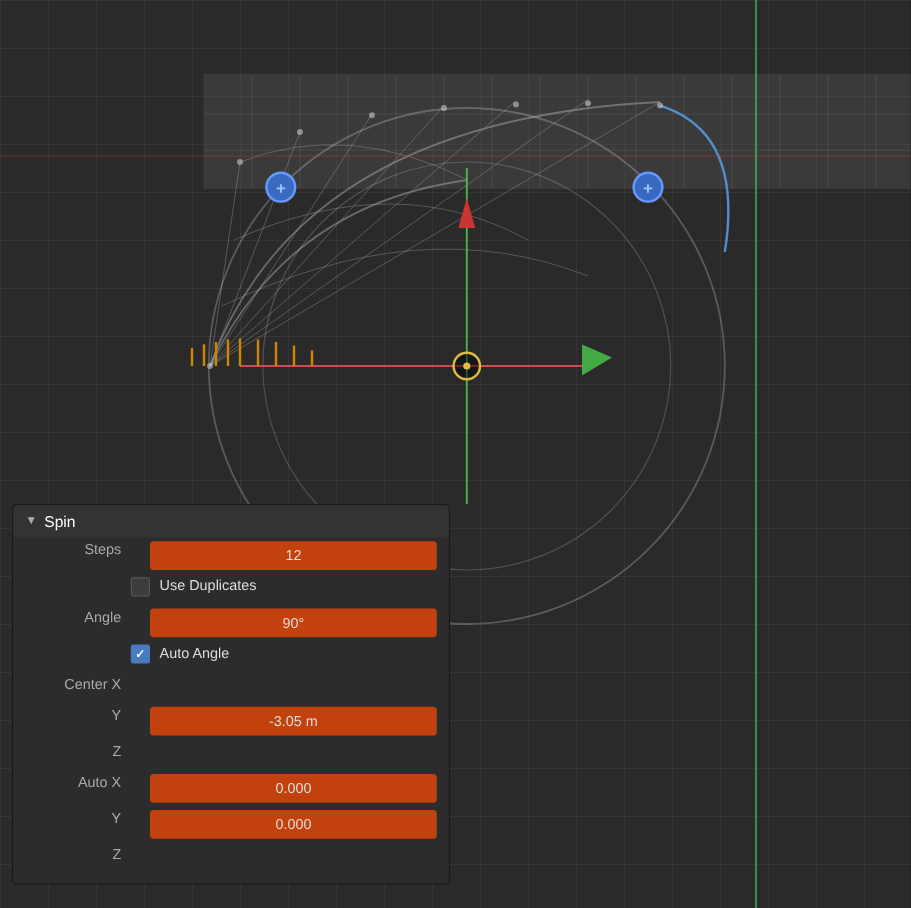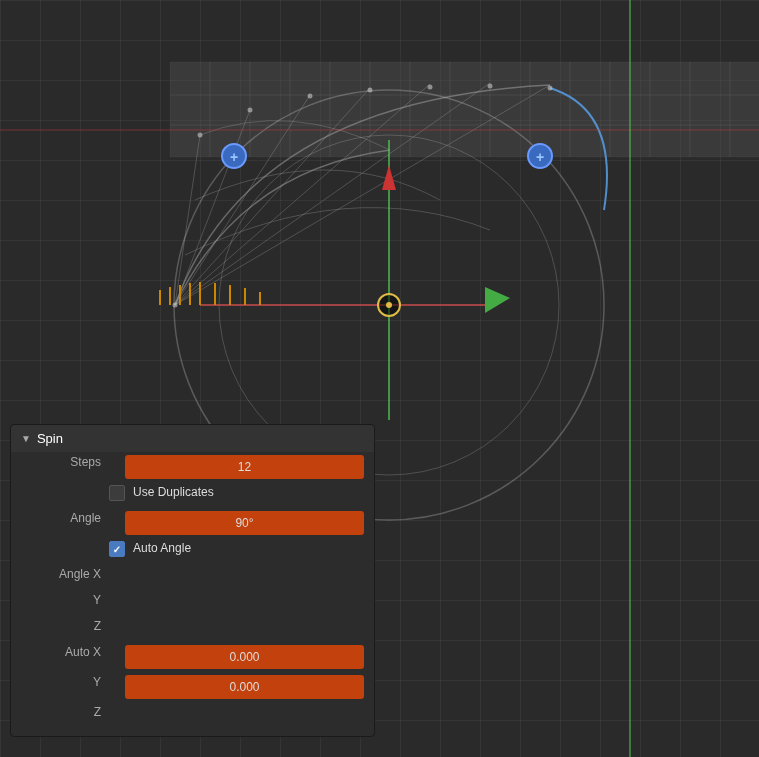--- a/index.html
+++ b/index.html
@@ -264,25 +264,26 @@
 
     <div class="checkbox-row">
       <div class="cb-box checked">
         <span class="cb-check">✓</span>
       </div>
       <span class="cb-label">Auto Angle</span>
     </div>
 
 
     <div class="panel-row">
-      <span class="panel-label">Angle X</span>
+      <span class="panel-label">Center X</span>
     </div>
 
     <div class="panel-row">
       <span class="panel-label">Y</span>
+      <input class="panel-field" type="text" value="-3.05 m" style="">
     </div>
 
     <div class="panel-row">
       <span class="panel-label">Z</span>
     </div>
 
     <div class="panel-row">
       <span class="panel-label">Auto X</span>
       <input class="panel-field" type="text" value="0.000" style="">
     </div>

